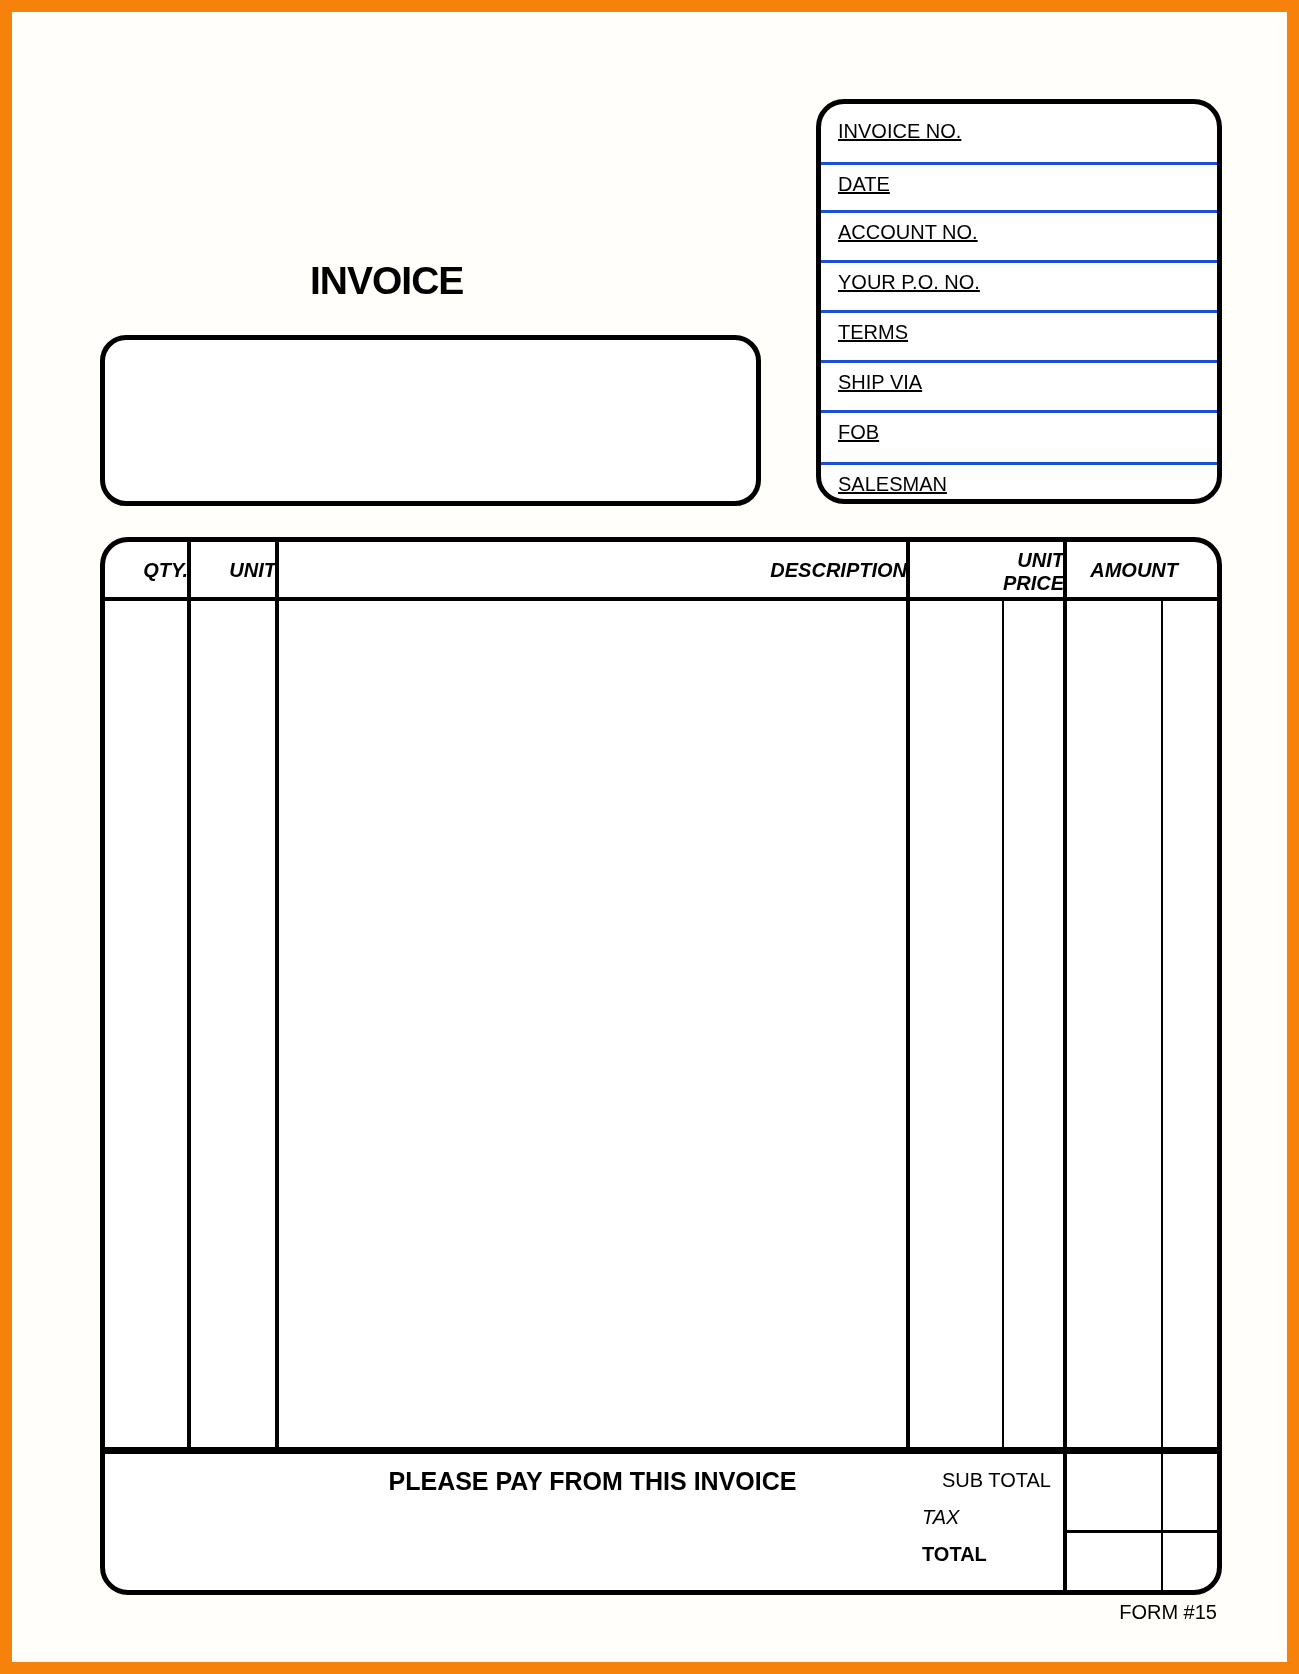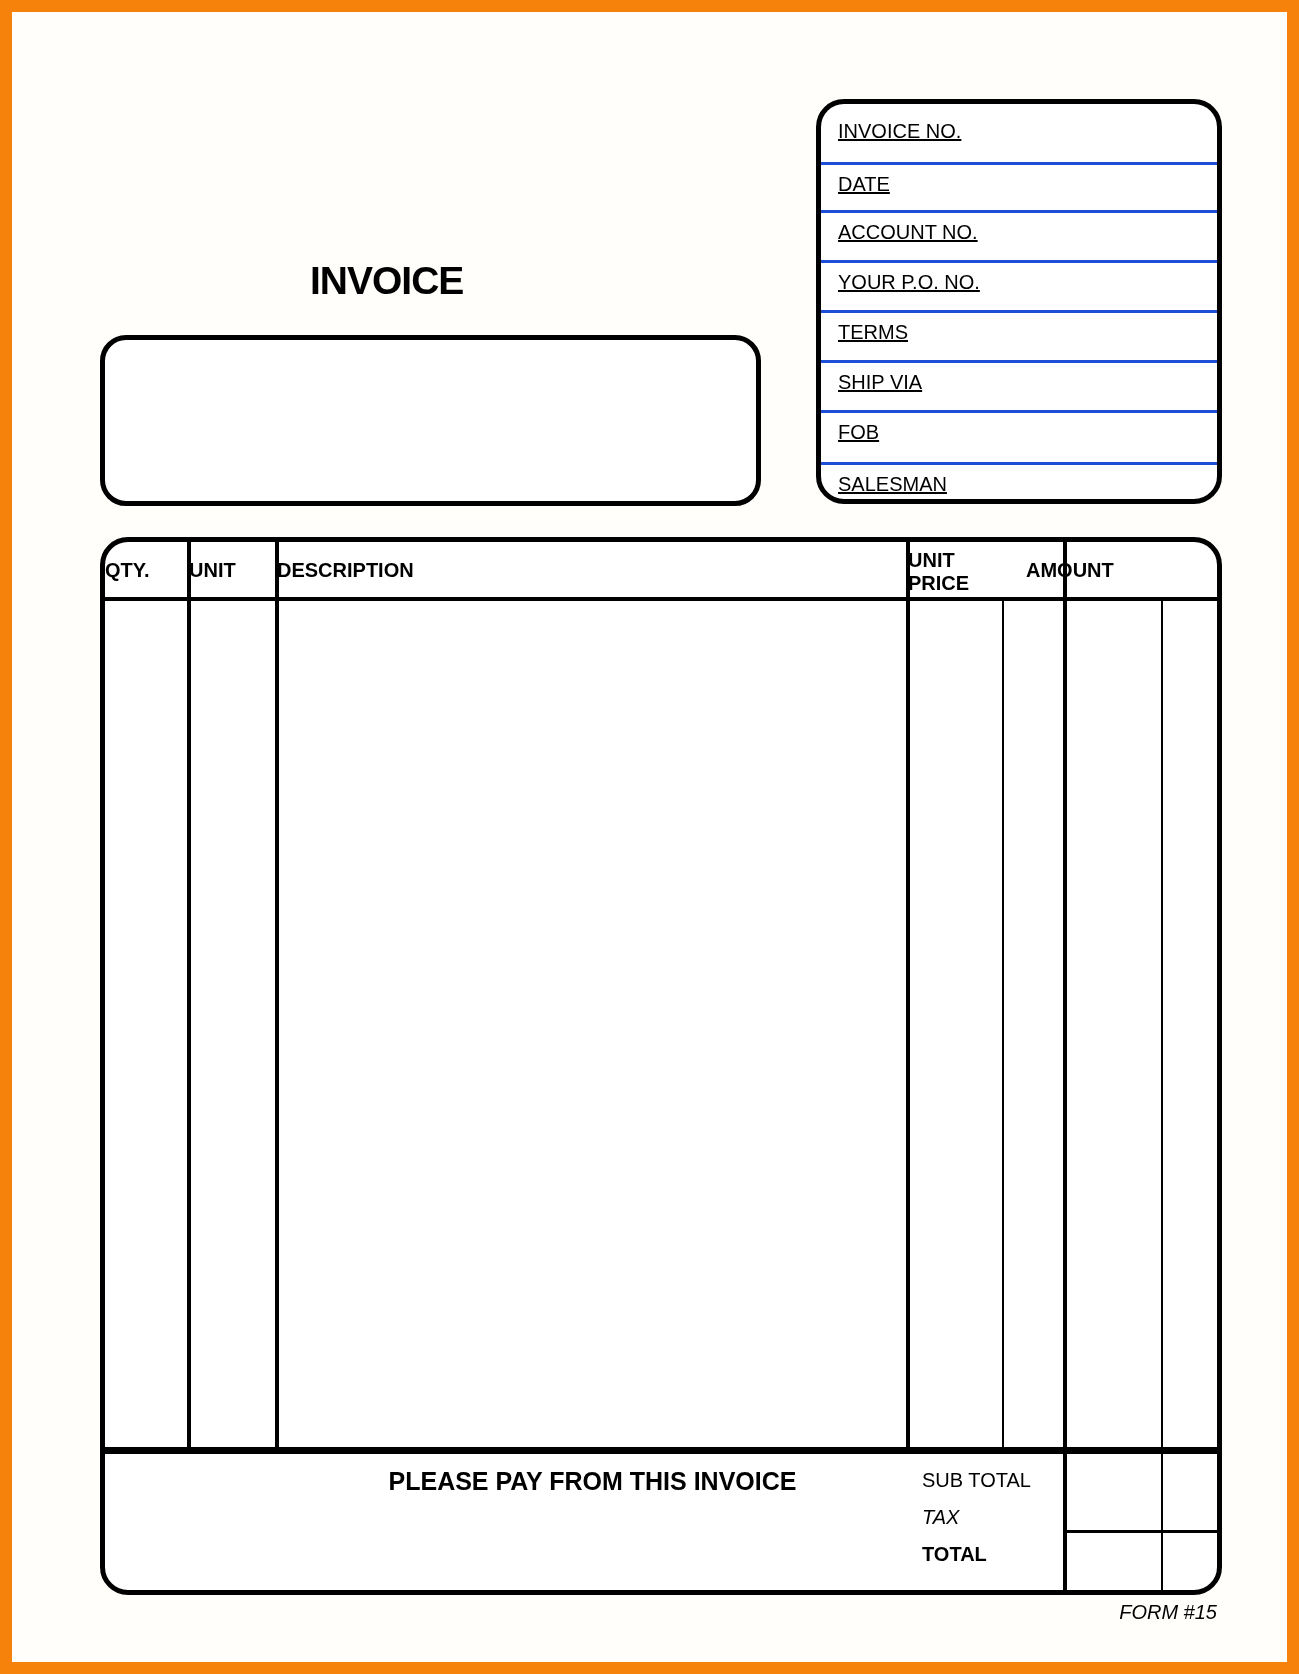--- a/index.html
+++ b/index.html
@@ -80,25 +80,26 @@
     border-radius: 22px;
   }
   .vline, .hline {
     position: absolute;
     background: #000;
   }
   
   .colhead {
     position: absolute;
     top: 17px;
-    text-align: left;
+    text-align: right;
     font-size: 20px;
     font-weight: bold;
     white-space: pre-line;
     line-height: 23px;
+    font-style: italic;
   }
   .fillarea { position: absolute; }
   
   .notice {
     position: absolute;
     left: 172px; top: 925px;
     width: 631px;
     text-align: center;
     font-size: 25px;
     font-weight: bold;
@@ -107,21 +108,20 @@
     position: absolute;
     left: 817px;
     font-size: 20px;
   }
   .formno {
     position: absolute;
     left: 1005px; top: 1589px;
     width: 200px;
     text-align: right;
     font-size: 20px;
-    font-style: italic;
   }
 </style>
 </head>
 <body>
 
 <div class="paper">
 
   <div class="title">INVOICE</div>
 
   <div class="billto"></div>
@@ -158,21 +158,21 @@
 PRICE</div>
       <div class="colhead" style="left:921px; width:152px;">AMOUNT</div>
 
       <div class="fillarea" style="left:0;     top:59px; width:82px;  height:846px;"></div>
       <div class="fillarea" style="left:86px;  top:59px; width:84px;  height:846px;"></div>
       <div class="fillarea" style="left:174px; top:59px; width:627px; height:846px;"></div>
       <div class="fillarea" style="left:805px; top:59px; width:153px; height:846px;"></div>
       <div class="fillarea" style="left:962px; top:59px; width:150px; height:846px;"></div>
 
       <div class="notice">PLEASE PAY FROM THIS INVOICE</div>
-      <div class="totlabel" style="top:927px;">SUB TOTAL</div>
+      <div class="totlabel" style="top:927px;margin-left:20px;">SUB TOTAL</div>
       <div class="totlabel" style="top:964px;font-style:italic;">TAX</div>
       <div class="totlabel" style="top:1001px; font-weight:bold;">TOTAL</div>
 
       <div class="fillarea" style="left:962px; top:912px; width:150px; height:76px;"></div>
       <div class="fillarea" style="left:962px; top:991px; width:150px; height:57px;"></div>
     </div>
   </div>
 
   <div class="formno">FORM #15</div>
 

